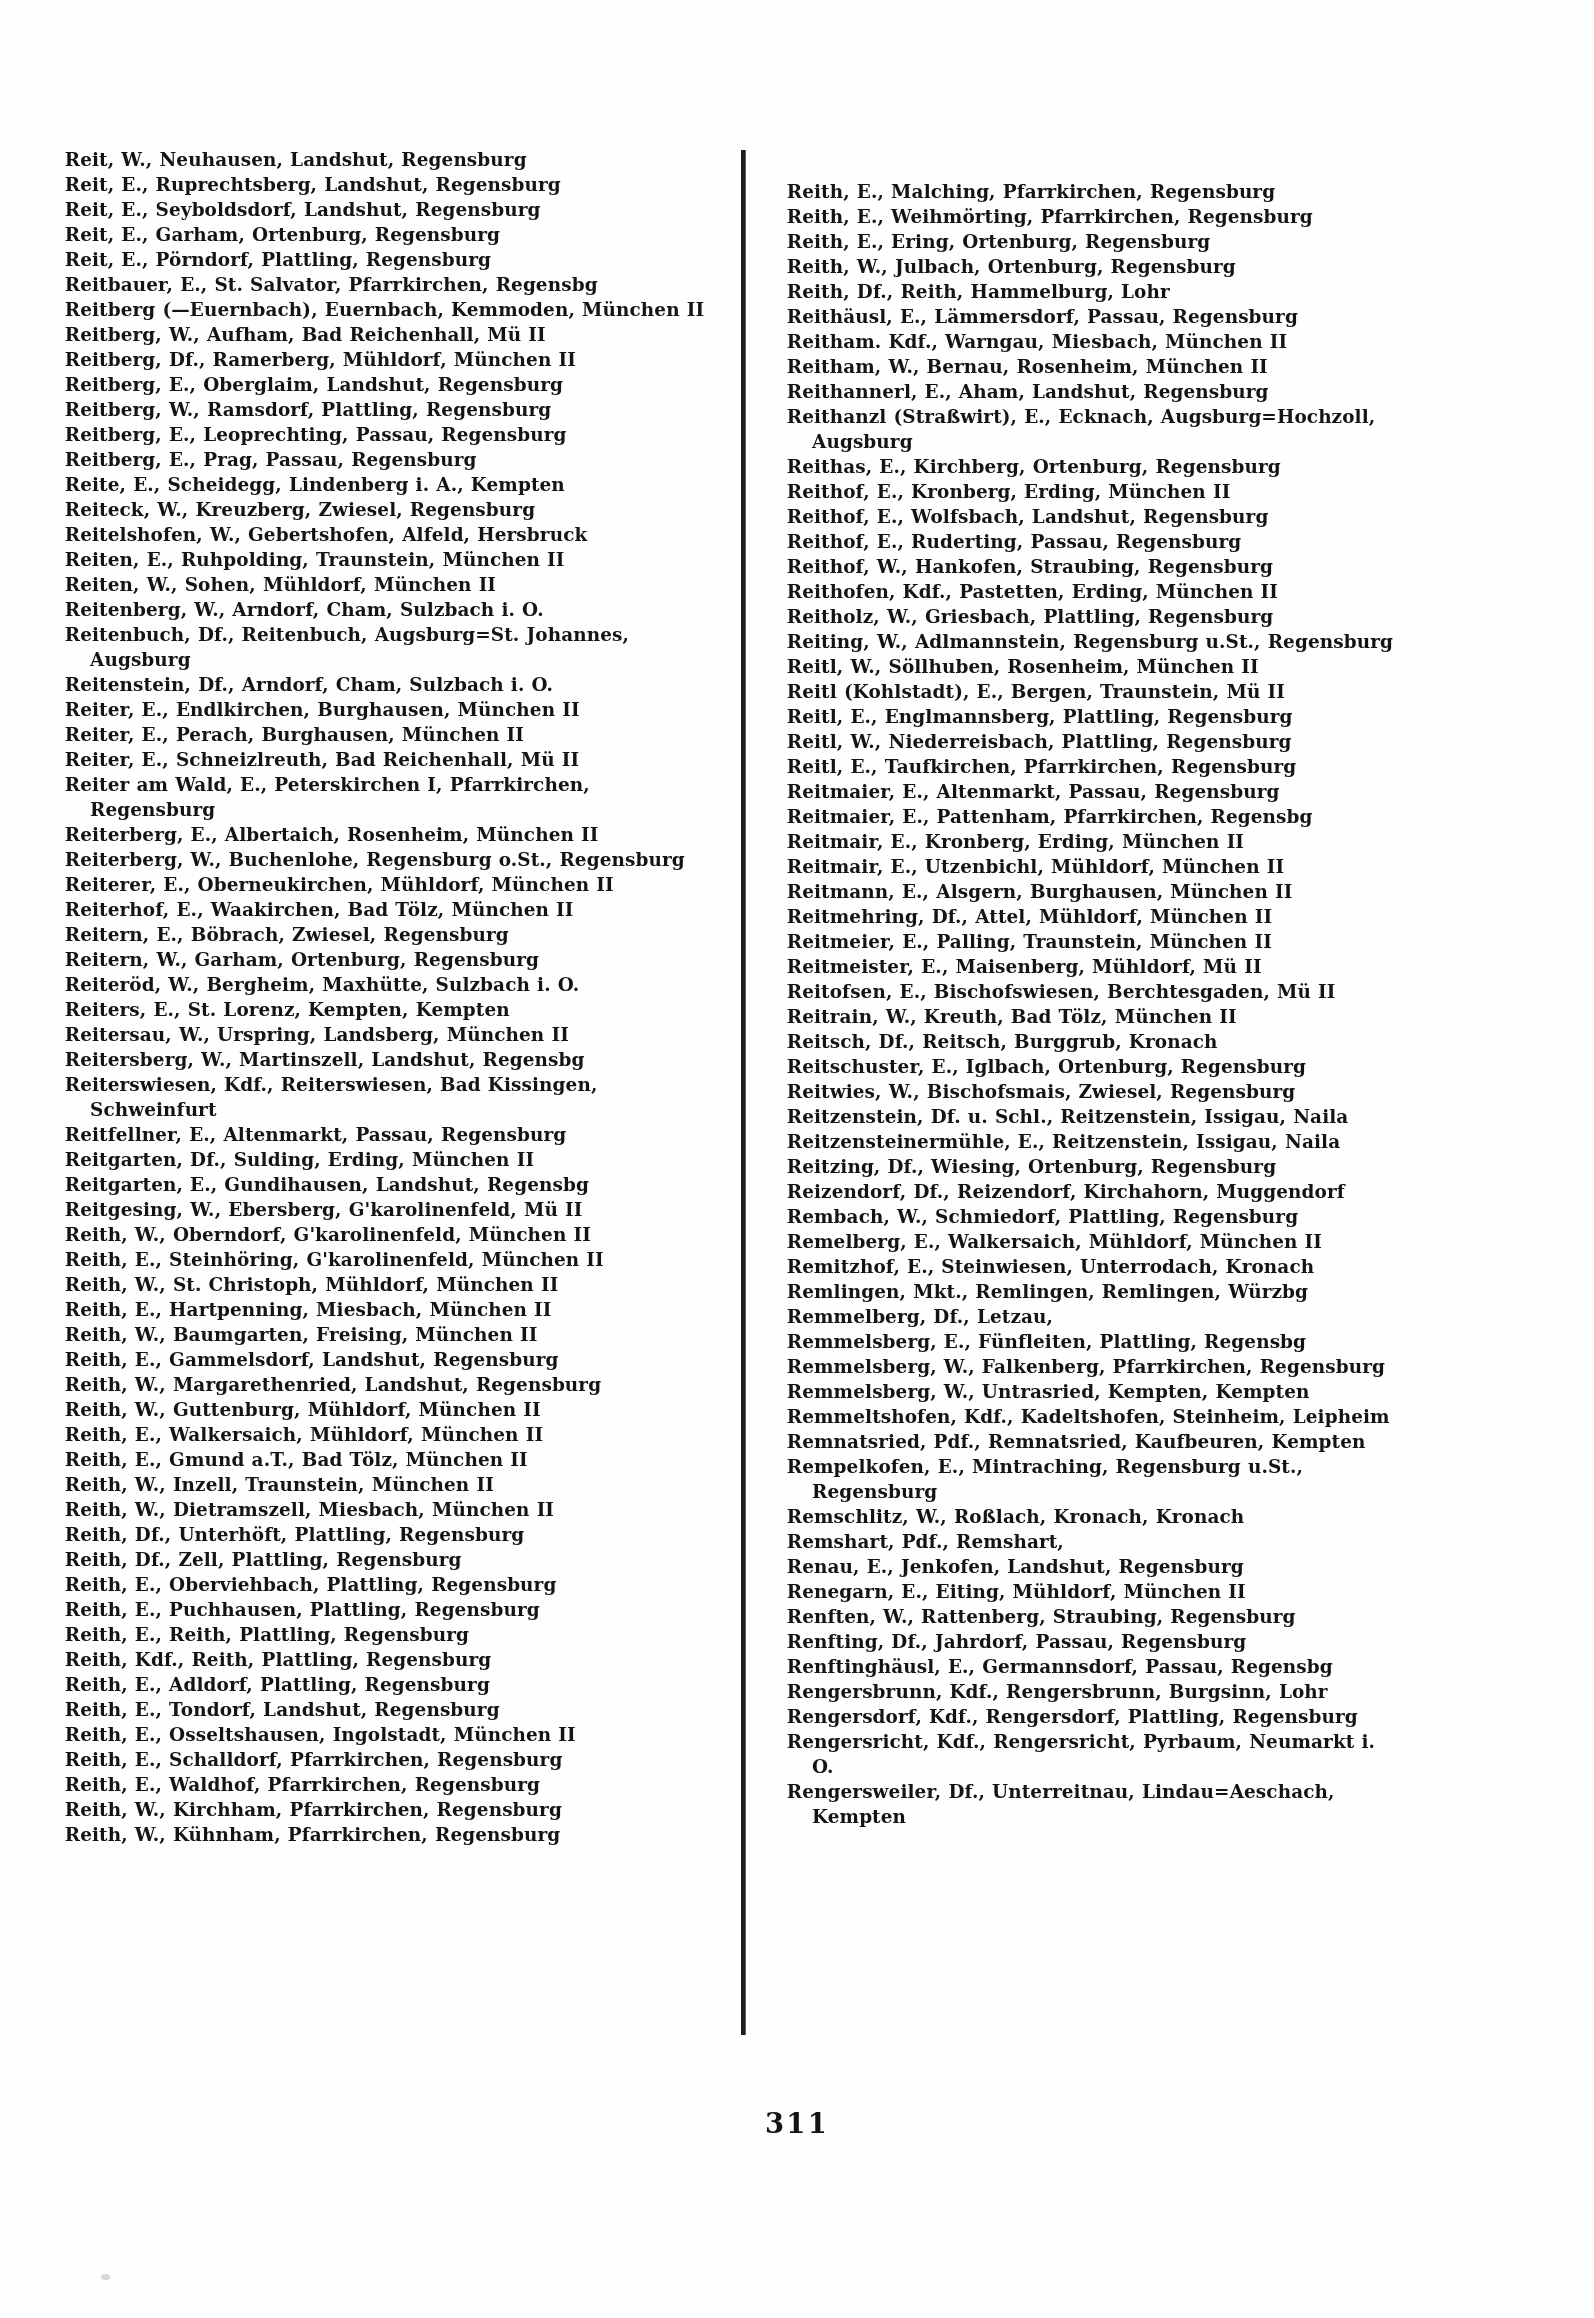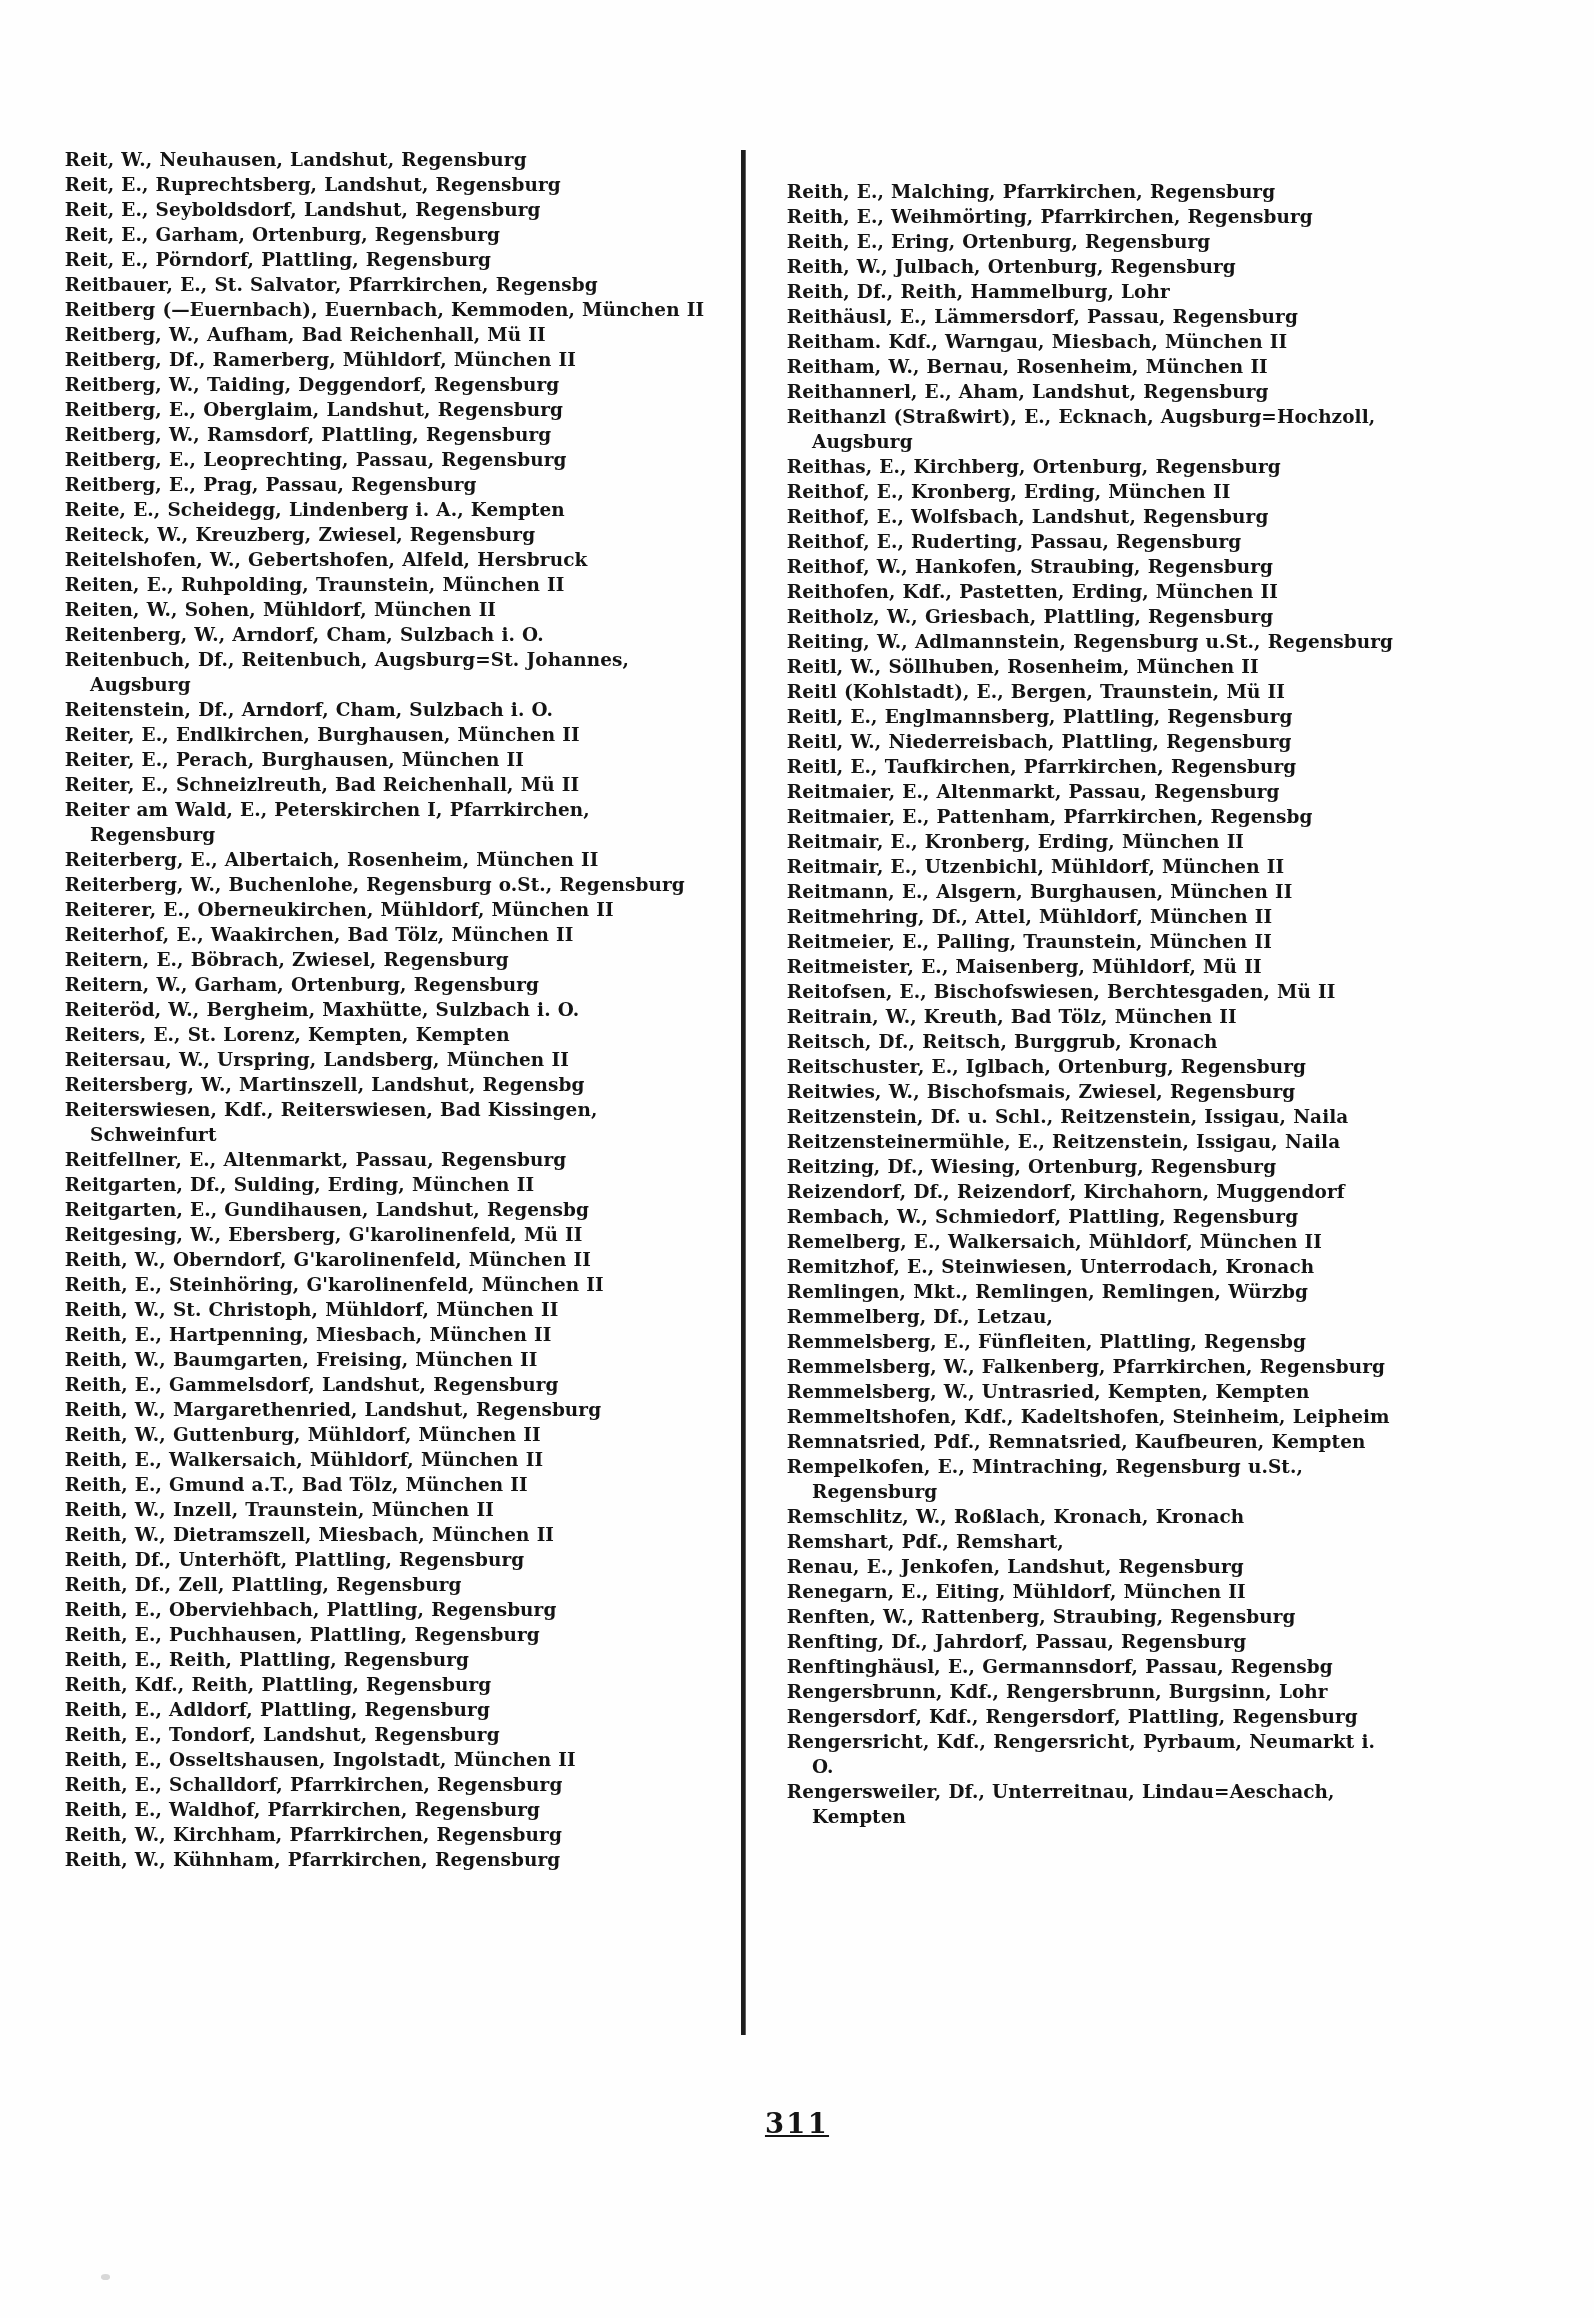--- a/index.html
+++ b/index.html
@@ -86,21 +86,20 @@
     position: absolute;
     left: 0;
     top: 2107px;
     width: 1594px;
     text-align: center;
     font-size: 27.4px;
     line-height: 32px;
     font-weight: 700;
     letter-spacing: 2.3px;
     font-family: "DejaVu Serif", "Liberation Serif", serif;
-    text-decoration: underline;
   }
 
   
   #scan-speck {
     position: absolute;
     left: 101px;
     top: 2274px;
     width: 9.1px;
     height: 5.7px;
     background: #d8d8d8;
@@ -119,21 +118,20 @@
     <div class="column left">
       <div class="entry"><span class="fraktur">Reit, W., Neuhausen, Landshut, Regensburg</span></div>
       <div class="entry"><span class="fraktur">Reit, E., Ruprechtsberg, Landshut, Regensburg</span></div>
       <div class="entry"><span class="fraktur">Reit, E., Seyboldsdorf, Landshut, Regensburg</span></div>
       <div class="entry"><span class="fraktur">Reit, E., Garham, Ortenburg, Regensburg</span></div>
       <div class="entry"><span class="fraktur">Reit, E., Pörndorf, Plattling, Regensburg</span></div>
       <div class="entry"><span class="fraktur">Reitbauer, E., St. Salvator, Pfarrkirchen, Regensbg</span></div>
       <div class="entry"><span class="fraktur">Reitberg (—Euernbach), Euernbach, Kemmoden, München II</span></div>
       <div class="entry"><span class="fraktur">Reitberg, W., Aufham, Bad Reichenhall, Mü II</span></div>
       <div class="entry"><span class="fraktur">Reitberg, Df., Ramerberg, Mühldorf, München II</span></div>
-      <div class="entry"><span class="fraktur">Reitberg, W., Taiding, Deggendorf, Regensburg</span></div>
       <div class="entry"><span class="fraktur">Reitberg, E., Oberglaim, Landshut, Regensburg</span></div>
       <div class="entry"><span class="fraktur">Reitberg, W., Ramsdorf, Plattling, Regensburg</span></div>
       <div class="entry"><span class="fraktur">Reitberg, E., Leoprechting, Passau, Regensburg</span></div>
       <div class="entry"><span class="fraktur">Reitberg, E., Prag, Passau, Regensburg</span></div>
       <div class="entry"><span class="fraktur">Reite, E., Scheidegg, Lindenberg i. A., Kempten</span></div>
       <div class="entry"><span class="fraktur">Reiteck, W., Kreuzberg, Zwiesel, Regensburg</span></div>
       <div class="entry"><span class="fraktur">Reitelshofen, W., Gebertshofen, Alfeld, Hersbruck</span></div>
       <div class="entry"><span class="fraktur">Reiten, E., Ruhpolding, Traunstein, München II</span></div>
       <div class="entry"><span class="fraktur">Reiten, W., Sohen, Mühldorf, München II</span></div>
       <div class="entry"><span class="fraktur">Reitenberg, W., Arndorf, Cham, Sulzbach i. O.</span></div>

